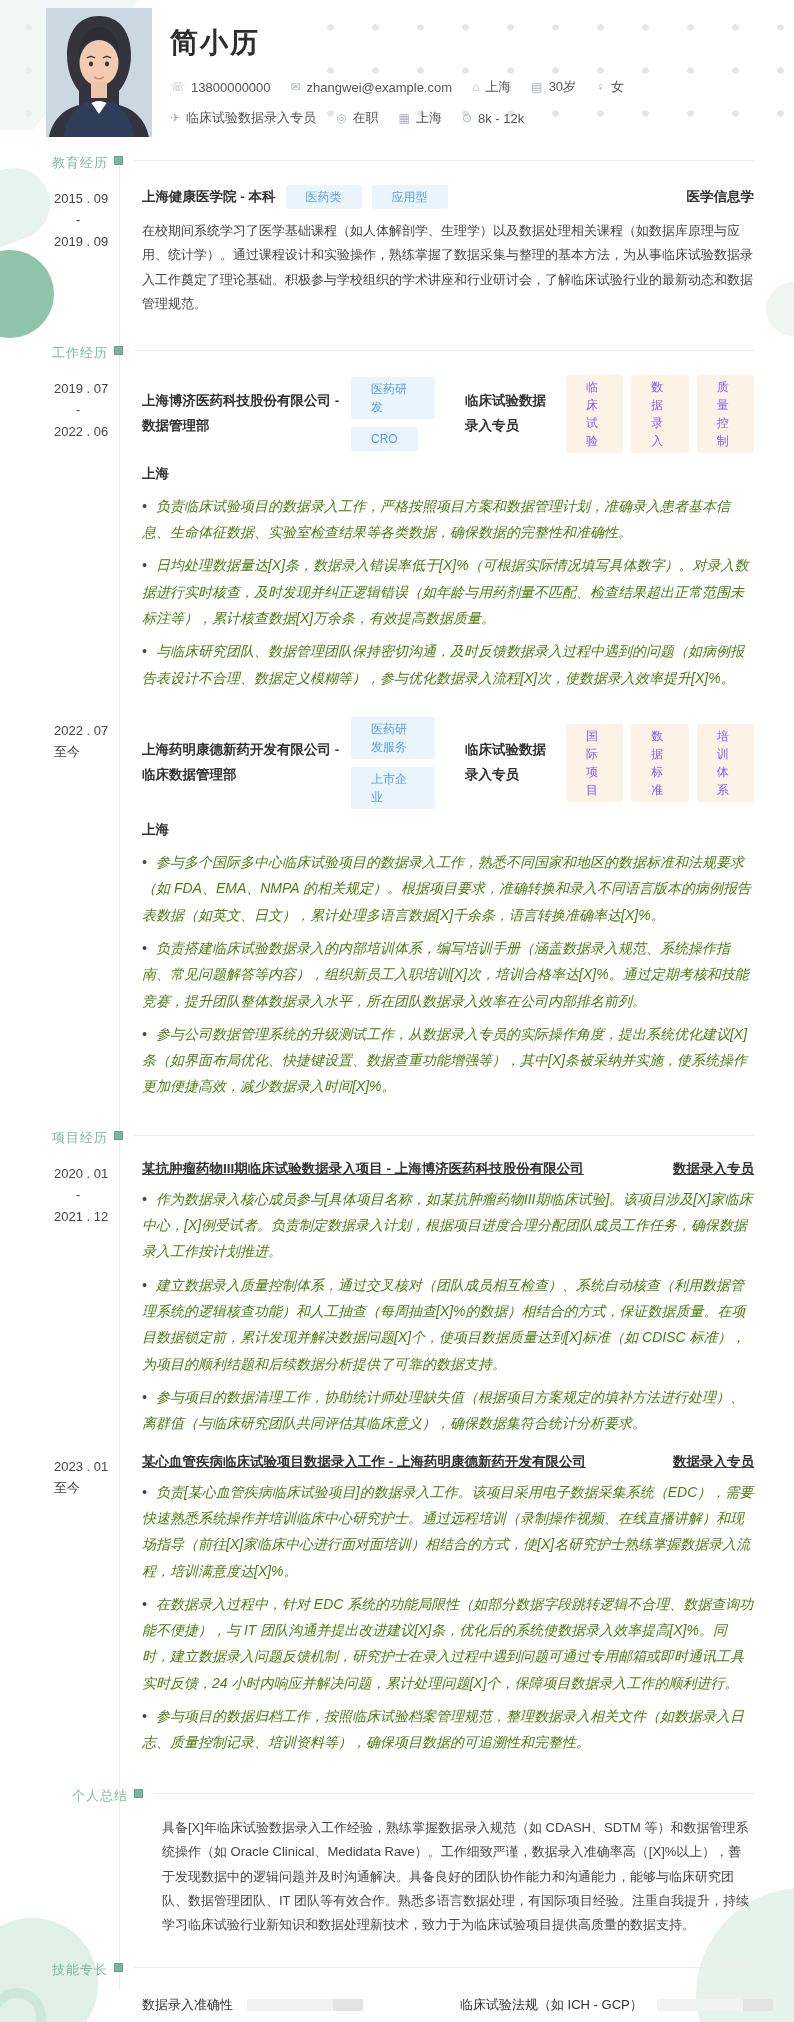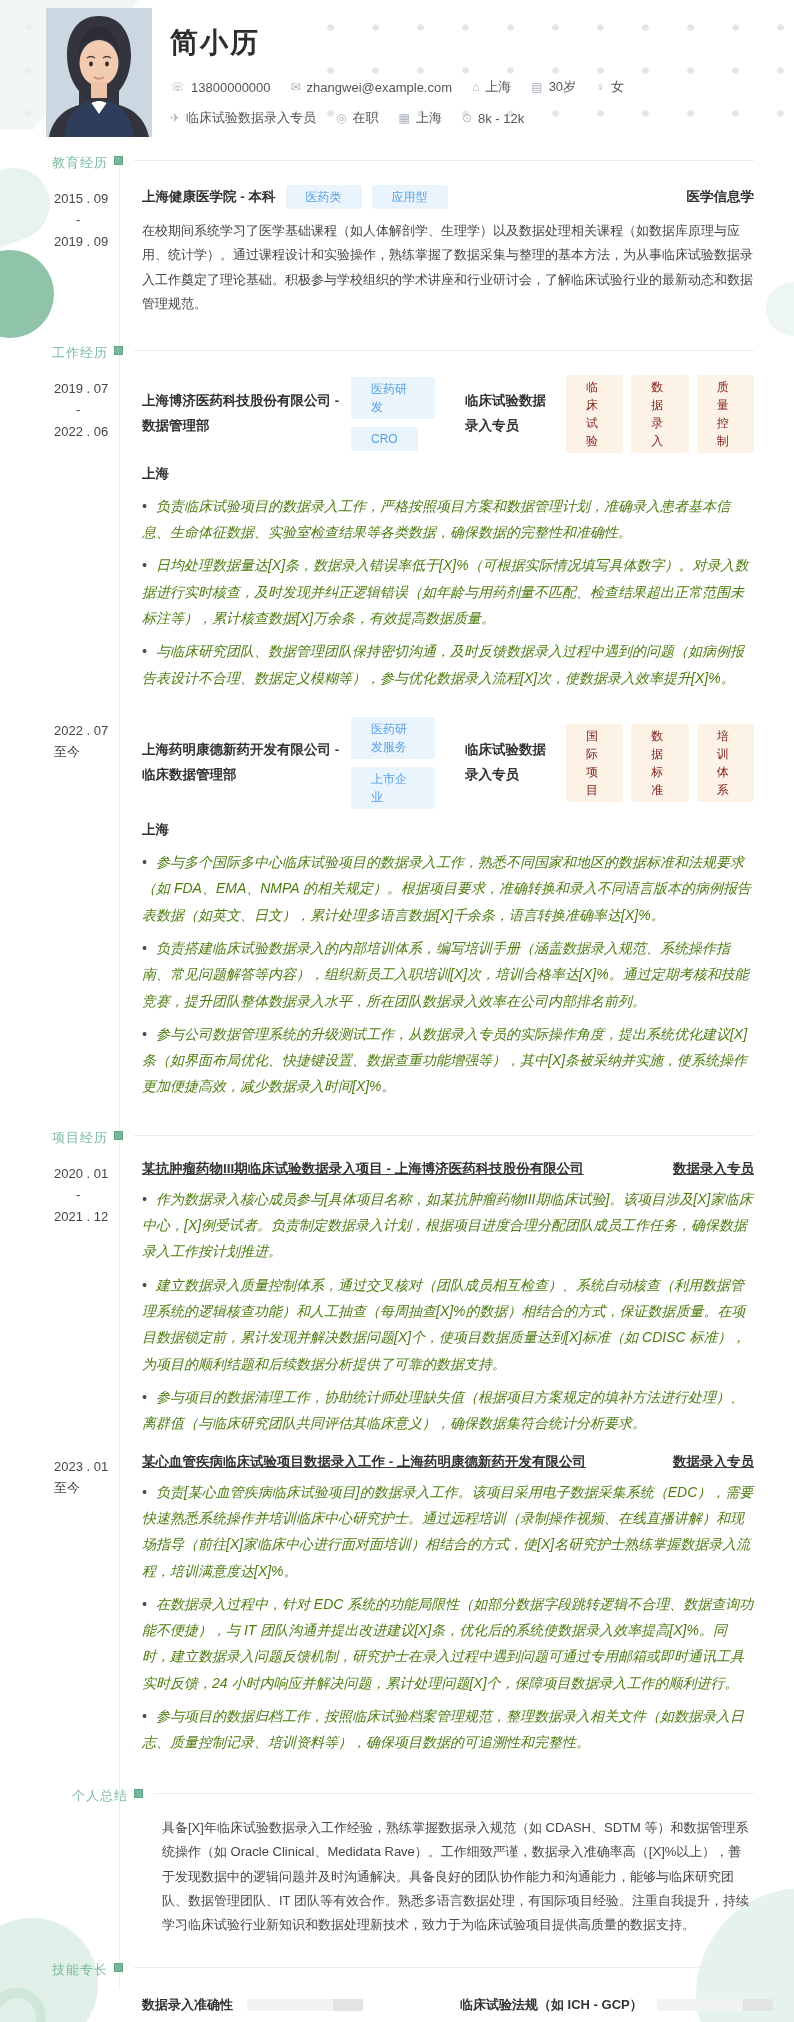--- a/index.html
+++ b/index.html
@@ -42,39 +42,39 @@
   .sec-body{padding:0 40px 0 142px;}
   .entry{position:relative;}
   .dates{position:absolute;left:-88px;top:3px;width:72px;font-size:13px;color:#454545;line-height:1.65;}
   .dates .dash{padding-left:22px;}
   
   .edu-head{display:flex;align-items:center;gap:10px;}
   .bold-ttl{font-size:13.5px;font-weight:bold;color:#333;}
   .edu-major{margin-left:auto;font-size:13.5px;font-weight:bold;color:#333;}
   .tag{display:inline-block;font-size:12px;padding:3px 20px;border-radius:3px;line-height:1.5;}
   .tag.blue{background:#eaf4fd;color:#57a0e5;}
-  .tag.orange{background:#fdf2e6;color:#7f1d1d;}
+  .tag.orange{background:#fdf2e6;color:#8b5cf6;}
   .tag.narrow{max-width:44px;}
   .job-head{display:flex;gap:9px;align-items:center;}
   .job-company{flex:0 0 200px;font-size:13.5px;font-weight:bold;color:#333;line-height:1.85;}
   .job-tags{flex:0 0 105px;display:flex;gap:8px;align-items:flex-start;flex-wrap:wrap;}
   .job-position{flex:0 0 92px;font-size:13.5px;font-weight:bold;color:#333;line-height:1.85;}
   .job-skills{flex:1;display:flex;gap:8px;align-items:flex-start;}
   .loc{font-size:13.5px;font-weight:bold;color:#333;margin:12px 0 10px 0;}
   .proj-head{display:flex;align-items:baseline;text-decoration:underline;}
   .proj-role{margin-left:auto;font-size:13.5px;font-weight:bold;color:#333;}
   
   .para{font-size:13px;line-height:1.88;color:#474747;margin:10px 0 0 0;}
   ul.bullets{list-style:none;margin:8px 0 0 0;padding:0;}
   ul.bullets li{font-size:14px;line-height:1.88;color:#4d7c0f;margin-bottom:7px;font-style:italic;}
   ul.bullets li::before{content:"•";margin-right:9px;color:#474747;}
   
   .skills-grid{display:grid;grid-template-columns:318px 1fr;row-gap:21px;margin-top:20px;}
   .skill{display:flex;align-items:center;}
-  .skill-label{font-size:13px;font-weight:bold;color:#333;white-space:nowrap;}
+  .skill-label{font-size:13px;font-weight:normal;color:#333;white-space:nowrap;}
   .skill-bar{width:116px;height:12px;background:#f2f2f2;border-radius:2px;margin-left:14px;
     position:relative;overflow:hidden;}
   .skill-bar::after{content:"";position:absolute;right:0;top:0;bottom:0;width:26%;background:#e3e3e3;}
   
   .sec-edu{margin-top:16px;}   .sec-edu .sec-body{padding-top:16px;}
   .sec-work{margin-top:26px;}  .job1{margin-top:16px;} .job2{margin-top:26px;}
   .sec-proj{margin-top:28px;}  .proj1{margin-top:16px;} .proj2{margin-top:16px;}
   .sec-sum{margin-top:30px;padding-left:20px;}   .sec-sum .para{margin-top:14px;}
   .sec-skill{margin-top:22px;}
 </style>

